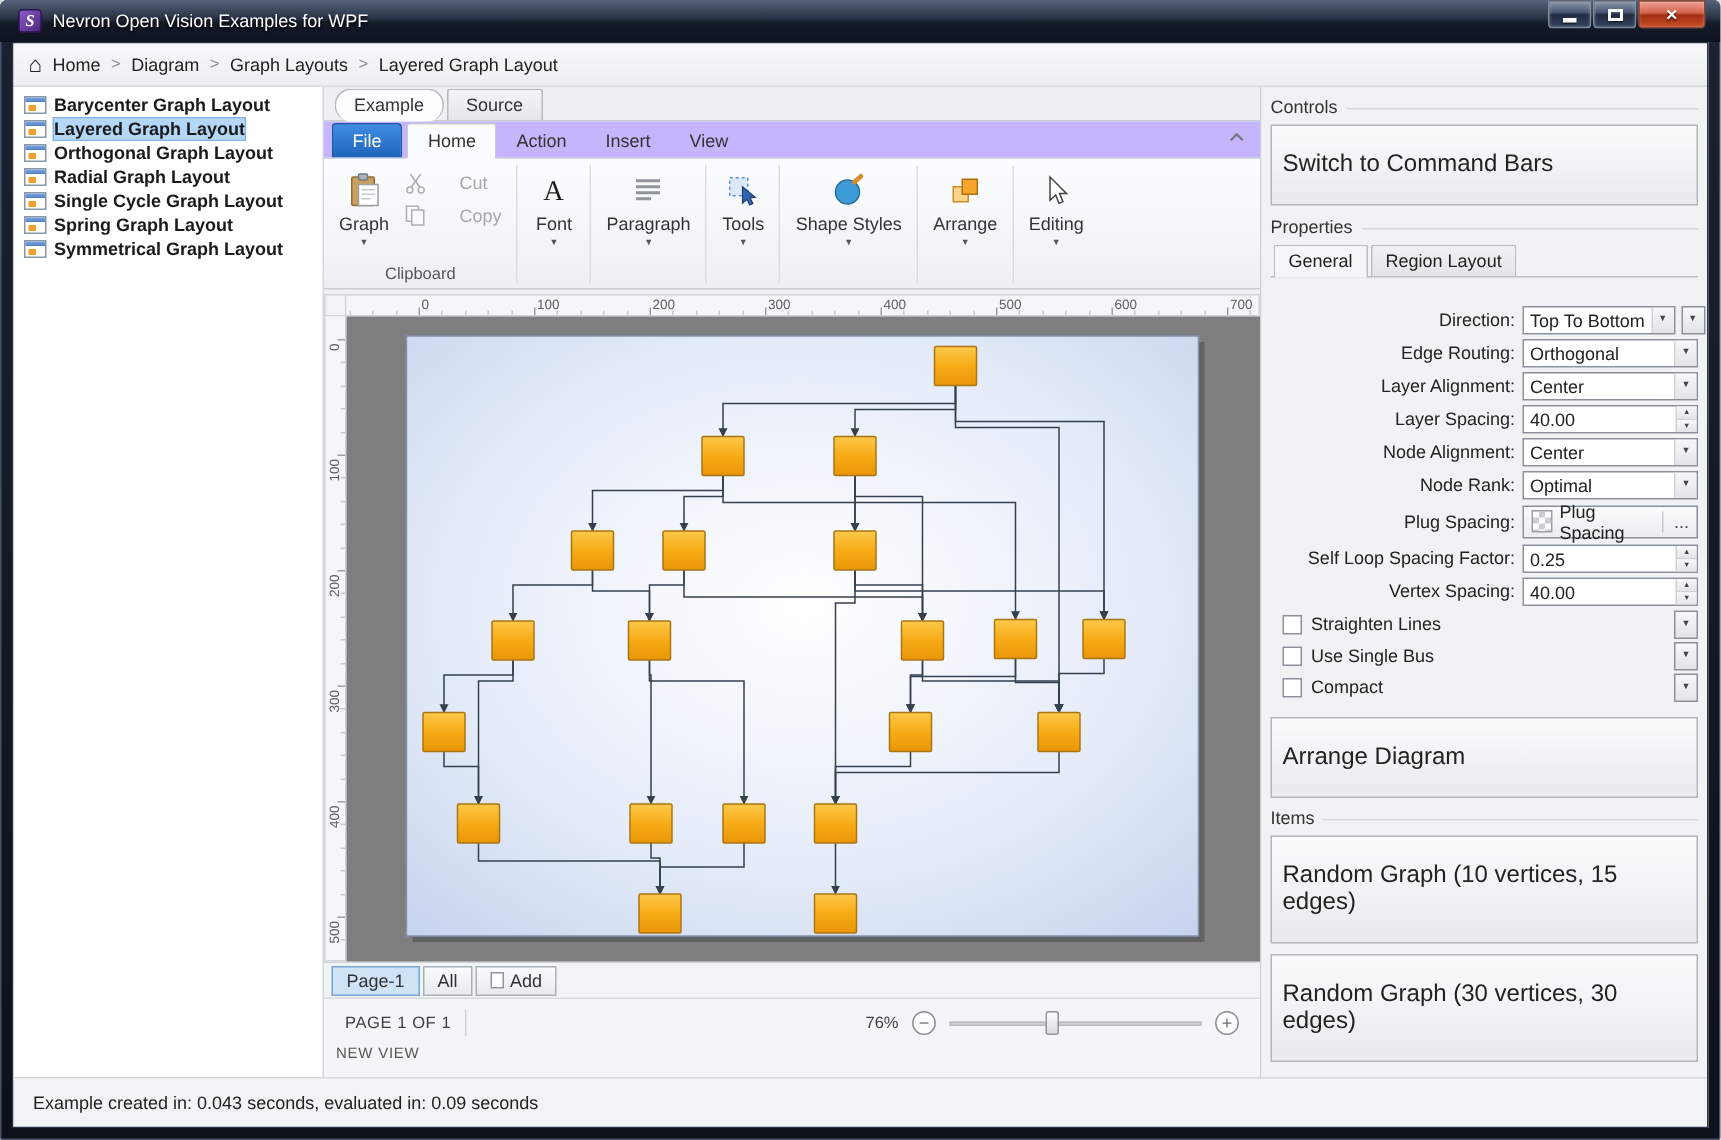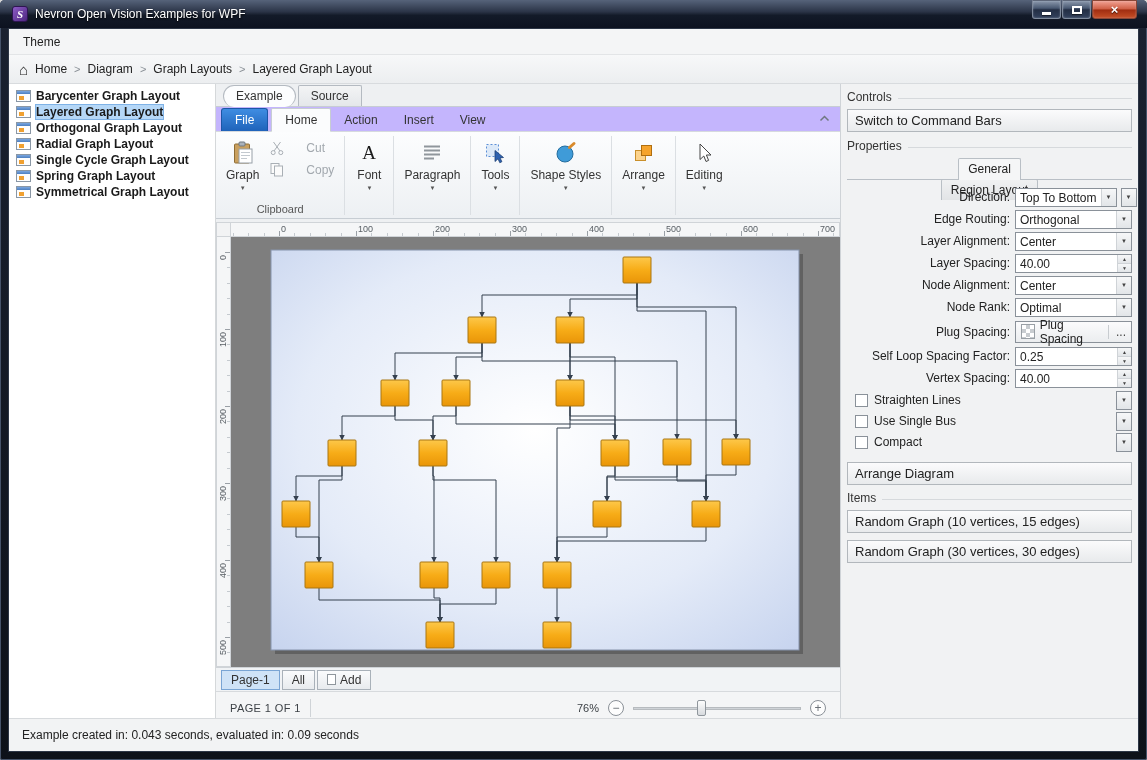--- a/index.html
+++ b/index.html
@@ -89,22 +89,22 @@
   .zoom-btn { width:16px; height:16px; border:1.5px solid #8a9097; border-radius:50%; background:#fdfdfd; color:#6a7077;
               display:flex; align-items:center; justify-content:center; font-size:12px; line-height:1; }
   .slider { position:relative; width:168px; height:18px; }
   .slider-track { position:absolute; left:0; right:0; top:8px; height:3px; background:#cfd3d7; border:1px solid #b7bbbf; }
   .slider-thumb { position:absolute; left:38%; top:1px; width:9px; height:16px; border:1px solid #8f969c; border-radius:2px; background:linear-gradient(#fdfdfd,#d7dade); }
   .clip-strip { flex:1; overflow:hidden; font-size:10px; color:#555; padding-left:8px; letter-spacing:.5px; background:#f4f5f6; }
   
   .rightpanel { flex:1; background:#f1f2f3; padding:3px 6px 0; font-size:12px; color:#222; overflow:hidden; }
   .group-header { display:flex; align-items:center; gap:6px; margin:3px 0 5px; color:#333; }
   .group-header .line { flex:1; height:1px; background:#d6d9dc; margin-top:2px; }
-  .bar-btn { width:100%; text-align:left; padding:3px 7px; border:1px solid #b2b7bc; background:linear-gradient(#fbfbfc,#e8eaec); font-size:13px; color:#222; margin-bottom:7px; }
-  .prop-tabs { display:flex; align-items:center; border-bottom:1px solid #b9bfc5; padding-left:2px; height:22px; margin-bottom:7px;flex-direction:column; }
+  .bar-btn { width:100%; text-align:left; padding:17px 7px; border:1px solid #b2b7bc; background:linear-gradient(#fbfbfc,#e8eaec); font-size:16px; color:#222; margin-bottom:7px; }
+  .prop-tabs { display:flex; align-items:flex-end; border-bottom:1px solid #b9bfc5; padding-left:2px; height:22px; margin-bottom:18px; }
   .prop-tab { padding:3px 9px; font-size:12px; border:1px solid #b9bfc5; border-bottom:none; border-radius:2px 2px 0 0;
               background:linear-gradient(#f0f1f2,#e2e4e6); margin-right:2px; }
   .prop-tab.active { background:#f5f6f7; margin-bottom:-1px; padding-bottom:4px; z-index:2; position:relative; }
   .prop-row { display:flex; align-items:center; height:20px; margin-bottom:2px; }
   .prop-row.tall { height:23px; margin:3px 0; }
   .prop-label { width:168px; flex:0 0 auto; text-align:right; padding-right:5px; white-space:nowrap; overflow:hidden; }
   .prop-ctl { flex:1; display:flex; align-items:center; height:19px; }
   .combo { flex:1; display:flex; align-items:stretch; border:1px solid #8a9199; background:#fff; height:19px; overflow:hidden; }
   .combo .val { flex:1; padding:2px 4px 0; white-space:nowrap; overflow:hidden; font-size:12px; }
   .combo .arrow { width:15px; display:flex; align-items:center; justify-content:center; font-size:6px; color:#444;
@@ -141,23 +141,20 @@
           <div class="glyph-min"></div>
         </div>
       <div class="win-btn">
           <div class="glyph-max"></div>
         </div>
       <div class="win-btn close">×</div>
     </div>
   </div>
 
   <div class="client">
-    <div class="menubar">
-      <span class="menu-item">Theme</span>
-    </div>
 
     <div class="breadcrumb">
         <span class="bc-home">⌂</span>
         <span class="bc-item">Home</span>
         <span class="bc-sep">&gt;</span>
         <span class="bc-item">Diagram</span>
         <span class="bc-sep">&gt;</span>
         <span class="bc-item">Graph Layouts</span>
         <span class="bc-sep">&gt;</span>
         <span class="bc-item">Layered Graph Layout</span>

